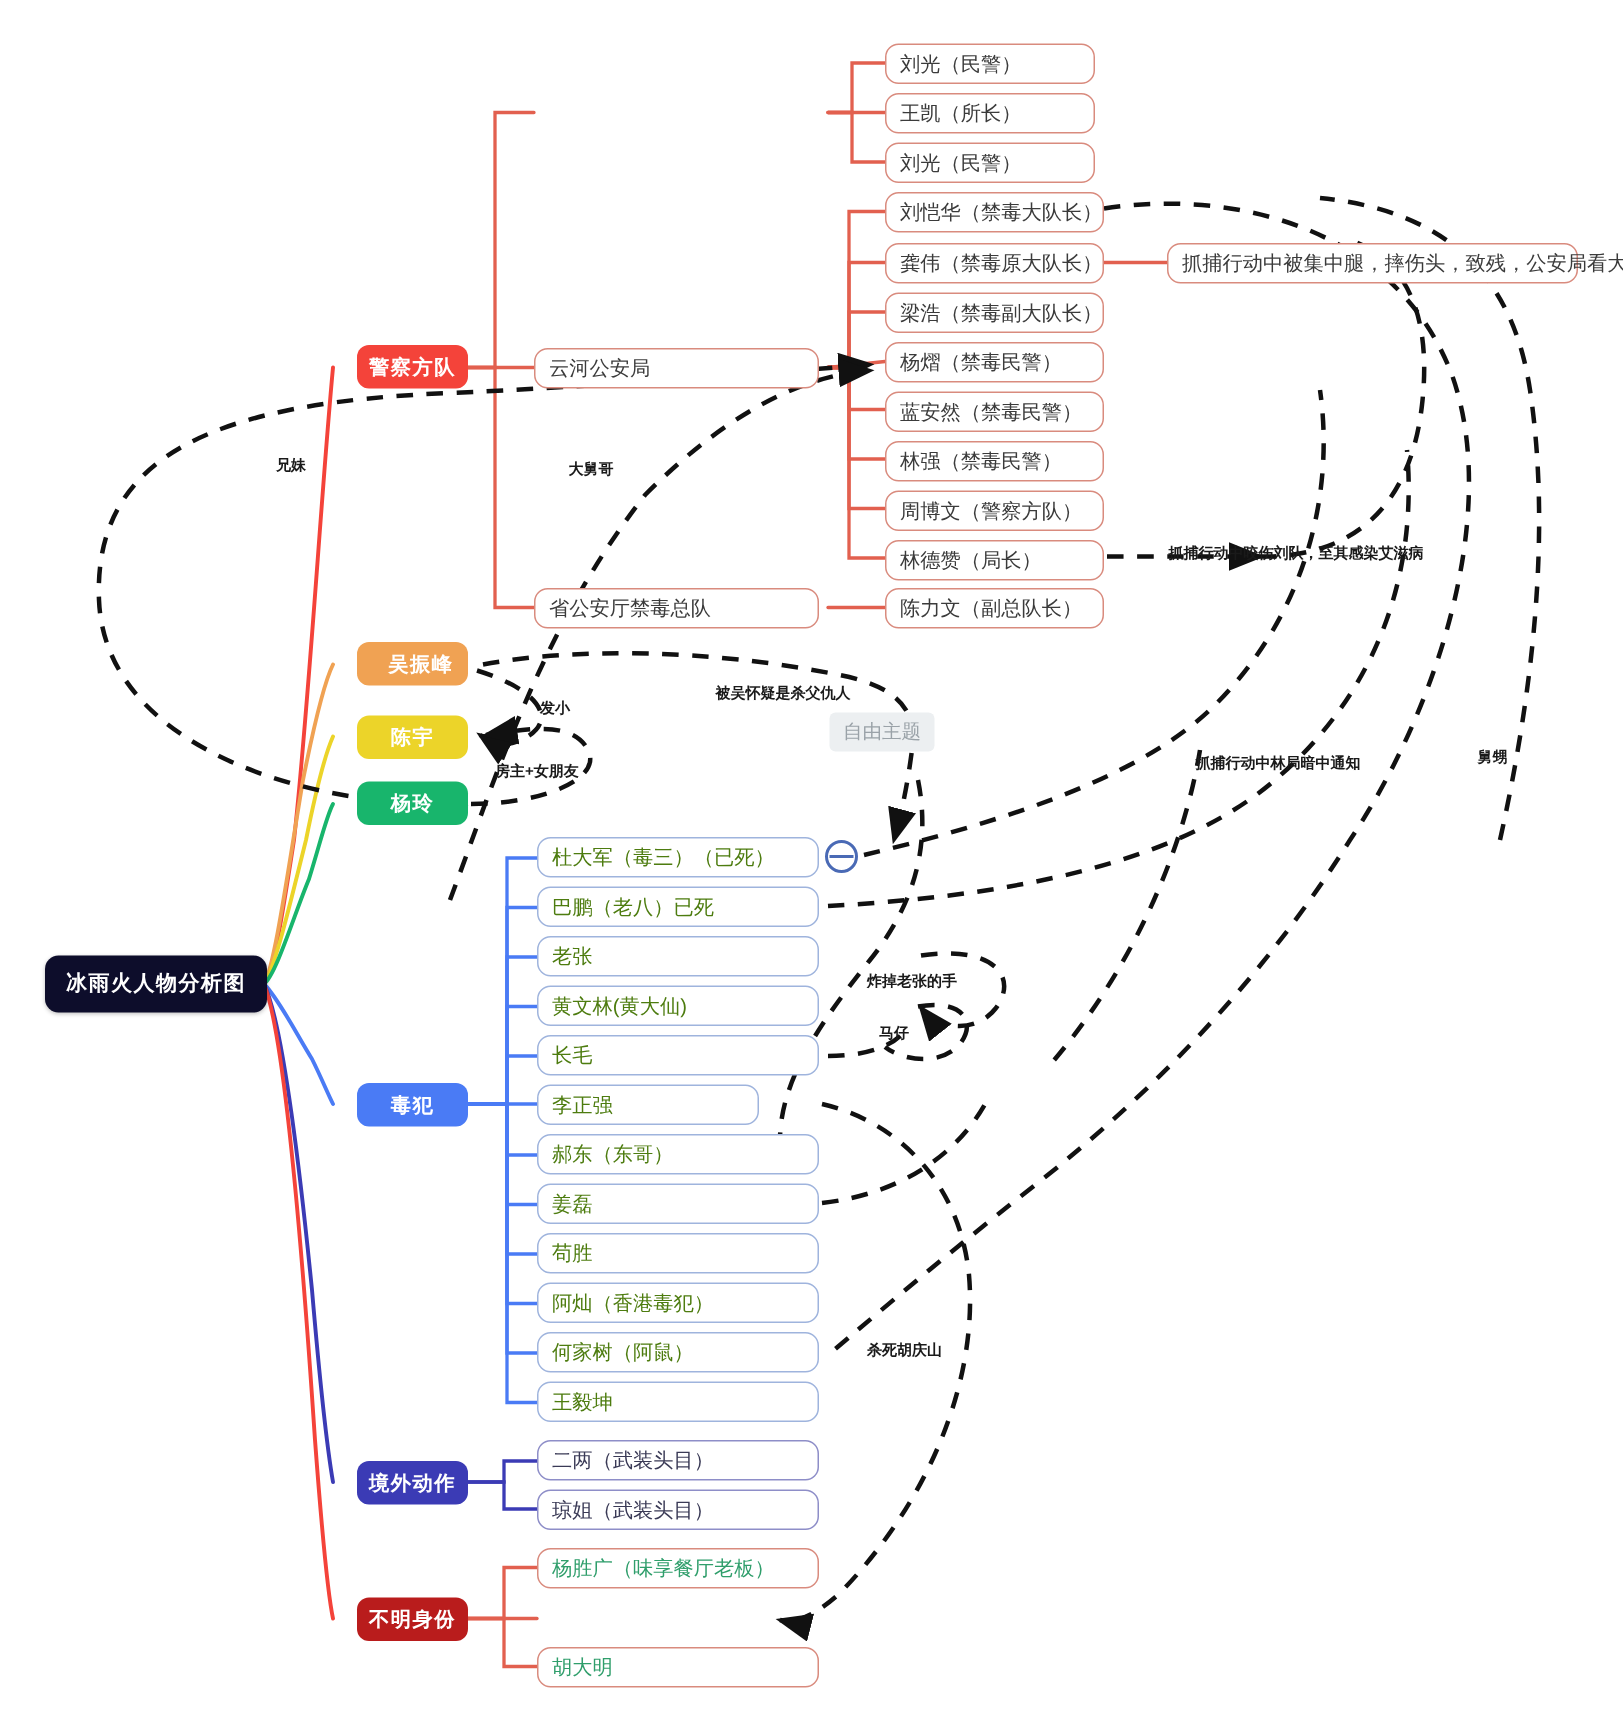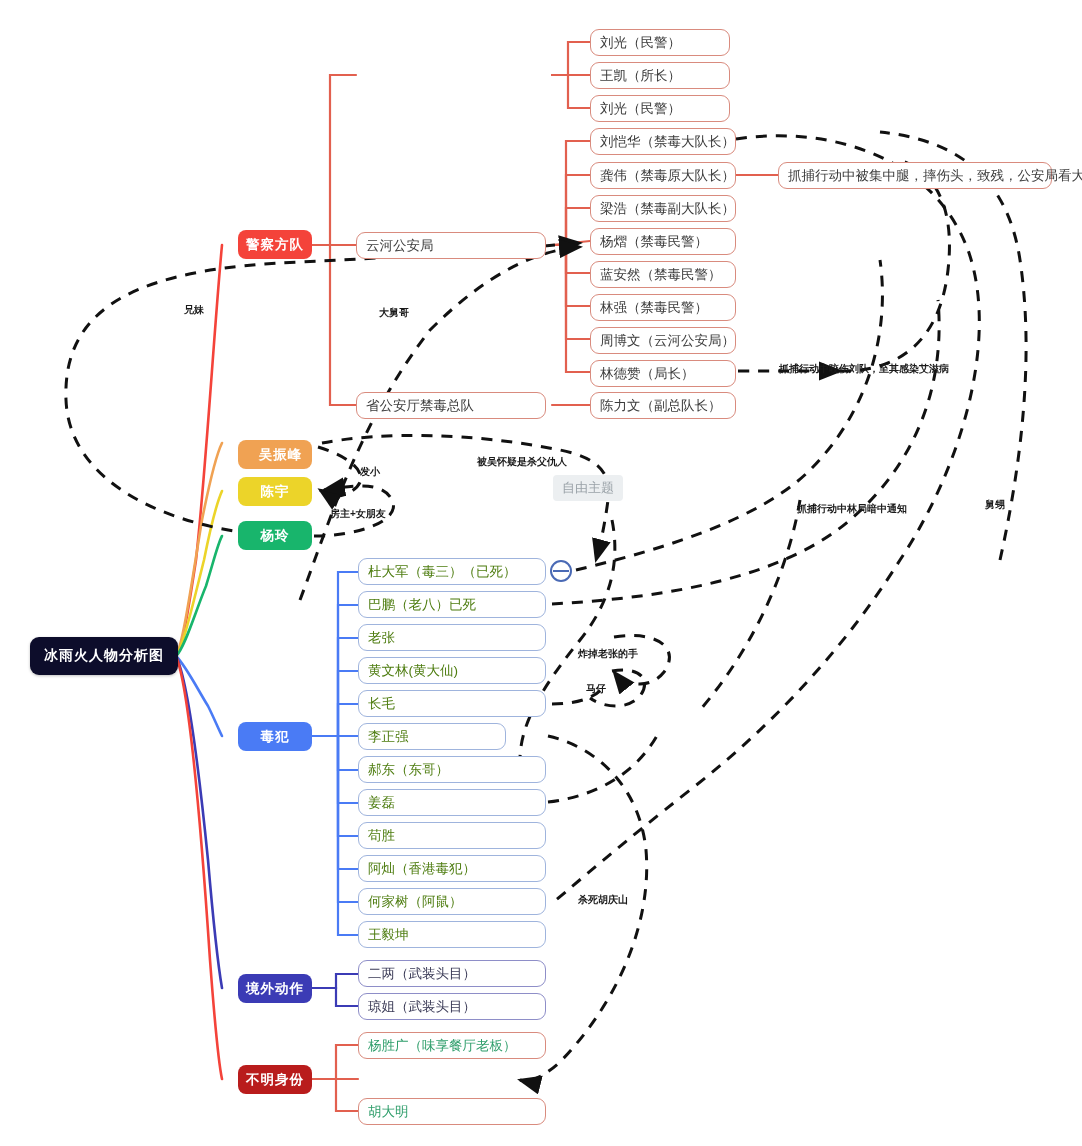--- a/index.html
+++ b/index.html
@@ -206,41 +206,41 @@
 
       <path d="M1000,560 C1020,470 1035,360 1020,260 C1008,180 960,140 880,132"></path>
 
       <path d="M800,500 C790,560 760,640 700,710"></path>
     </g>
   </svg>
 
   <div class="node root" style="left:30px;top:637px;">冰雨火人物分析图</div>
 
   <div class="node cat red" style="left:238px;top:230px;width:74px;">警察方队</div>
-  <div class="node cat orange" style="left:238px;top:440px;width:74px;padding-left:23px;">吴振峰</div>
+  <div class="node cat orange" style="left:238px;top:428px;width:74px;padding-left:23px;">吴振峰</div>
   <div class="node cat yellow" style="left:238px;top:477px;width:74px;">陈宇</div>
   <div class="node cat green" style="left:238px;top:521px;width:74px;">杨玲</div>
   <div class="node cat blue" style="left:238px;top:722px;width:74px;">毒犯</div>
   <div class="node cat navy" style="left:238px;top:974px;width:74px;">境外动作</div>
   <div class="node cat red2" style="left:238px;top:1065px;width:74px;">不明身份</div>
 
   <div class="node leaf" style="left:356px;top:232px;width:190px;">云河公安局</div>
   <div class="node leaf" style="left:356px;top:392px;width:190px;">省公安厅禁毒总队</div>
 
   <div class="node leaf" style="left:590px;top:29px;width:140px;">刘光（民警）</div>
   <div class="node leaf" style="left:590px;top:62px;width:140px;">王凯（所长）</div>
   <div class="node leaf" style="left:590px;top:95px;width:140px;">刘光（民警）</div>
 
   <div class="node leaf" style="left:590px;top:128px;width:146px;">刘恺华（禁毒大队长）</div>
   <div class="node leaf" style="left:590px;top:162px;width:146px;">龚伟（禁毒原大队长）</div>
   <div class="node leaf" style="left:590px;top:195px;width:146px;">梁浩（禁毒副大队长）</div>
   <div class="node leaf" style="left:590px;top:228px;width:146px;">杨熠（禁毒民警）</div>
   <div class="node leaf" style="left:590px;top:261px;width:146px;">蓝安然（禁毒民警）</div>
   <div class="node leaf" style="left:590px;top:294px;width:146px;">林强（禁毒民警）</div>
-  <div class="node leaf" style="left:590px;top:327px;width:146px;">周博文（云河公安局）</div>
+  <div class="node leaf" style="left:590px;top:327px;width:146px;">周博文（警察方队）</div>
   <div class="node leaf" style="left:590px;top:360px;width:146px;">林德赞（局长）</div>
 
   <div class="node leaf" style="left:590px;top:392px;width:146px;">陈力文（副总队长）</div>
 
   <div class="node leaf wide" style="left:778px;top:162px;width:274px;">抓捕行动中被集中腿，摔伤头，致残，公安局看大门</div>
 
   <div class="node leaf blueline" style="left:358px;top:558px;width:188px;">杜大军（毒三）（已死）</div>
   <div class="node leaf blueline" style="left:358px;top:591px;width:188px;">巴鹏（老八）已死</div>
   <div class="node leaf blueline" style="left:358px;top:624px;width:188px;">老张</div>
   <div class="node leaf blueline" style="left:358px;top:657px;width:188px;">黄文林(黄大仙)</div>

